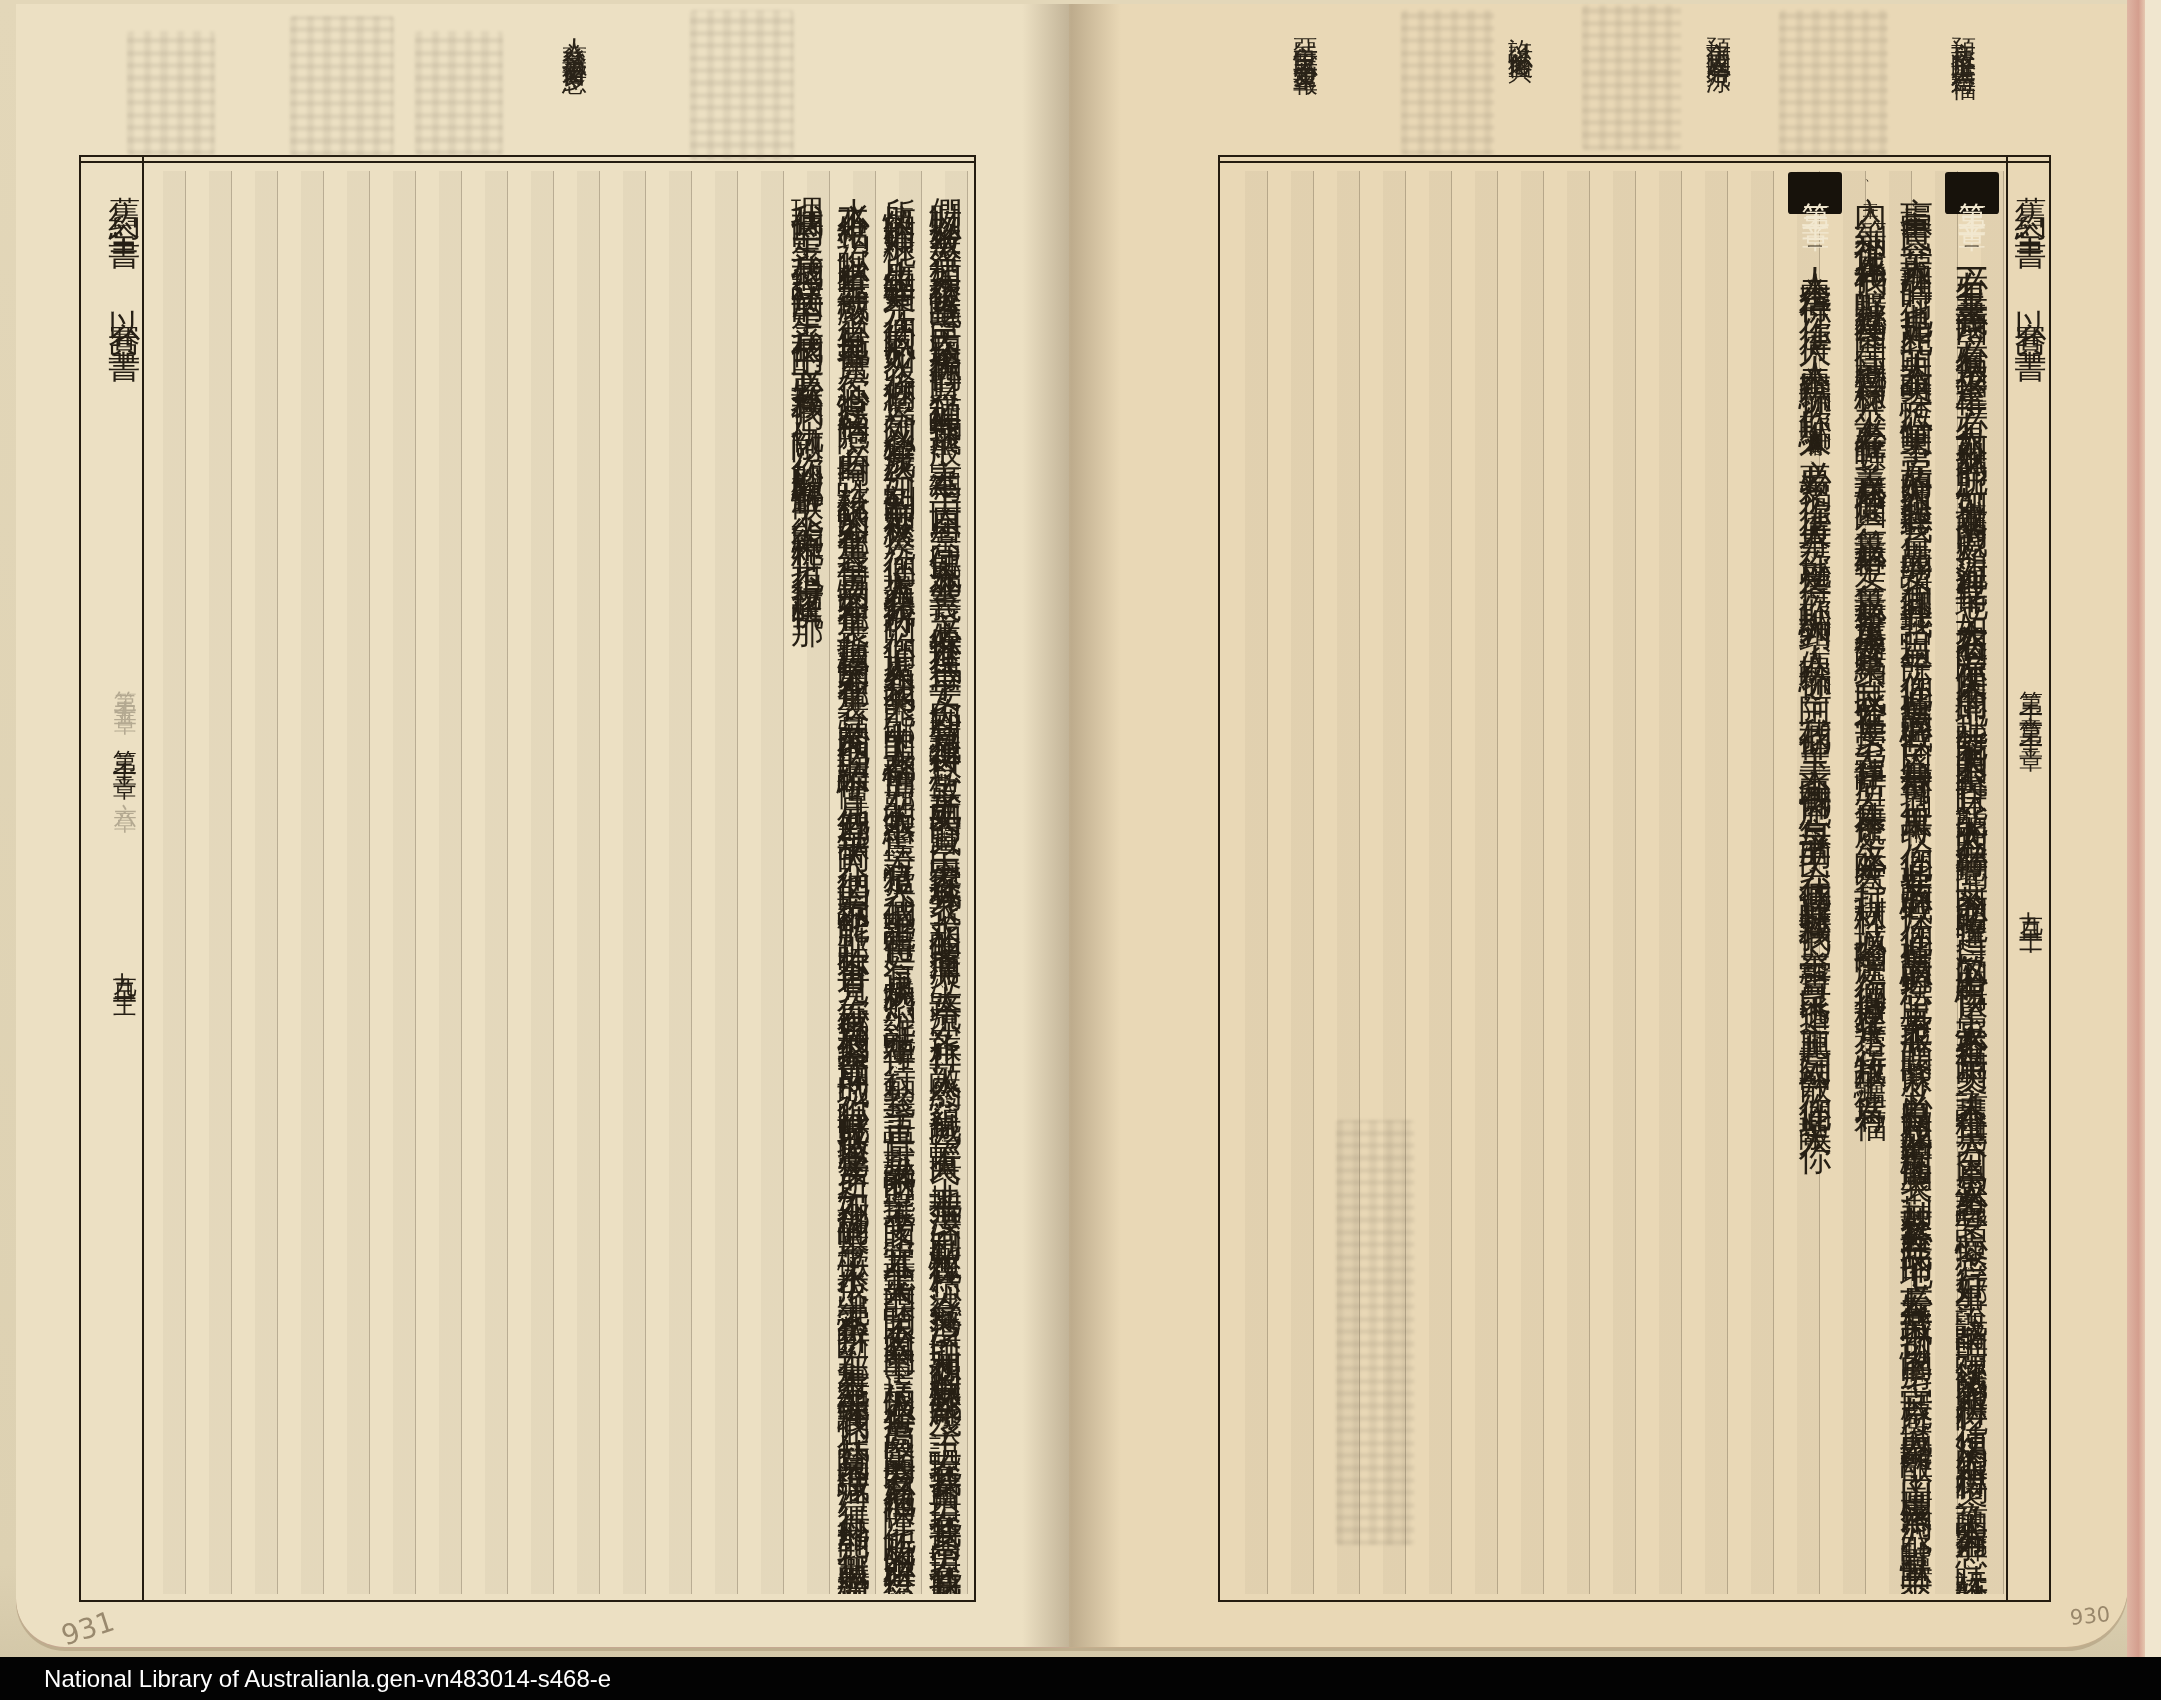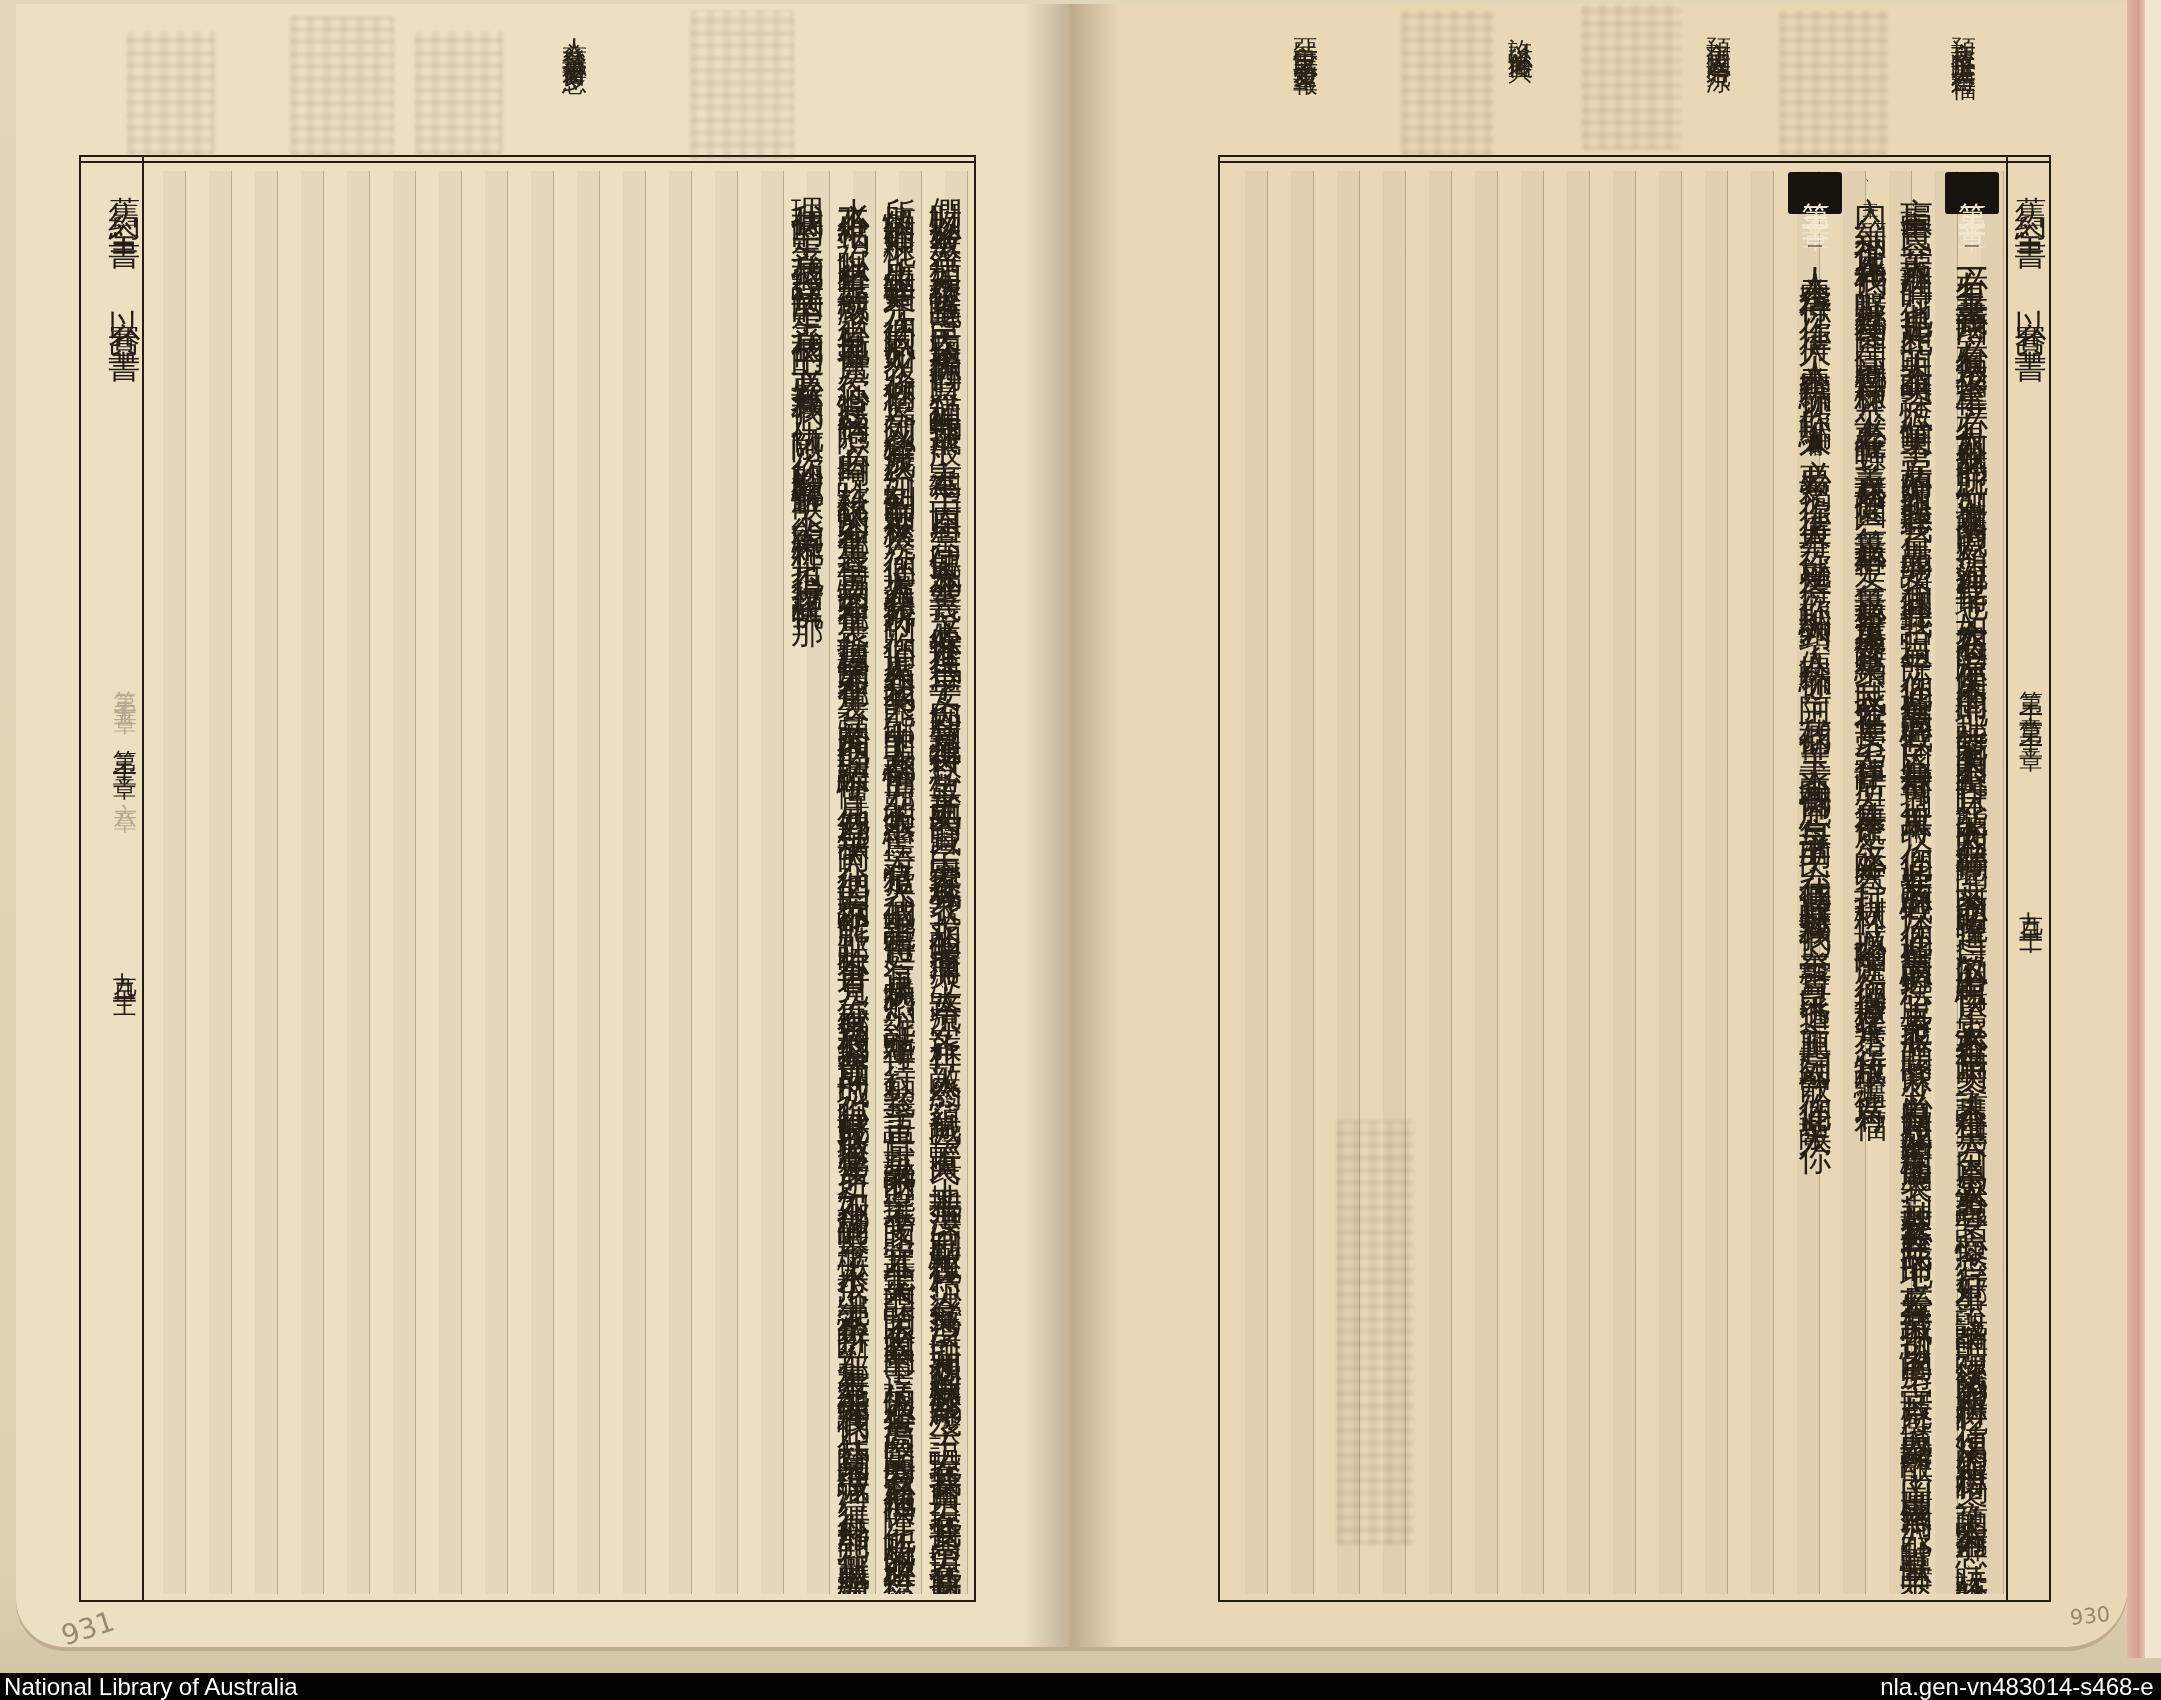--- a/index.html
+++ b/index.html
@@ -65,23 +65,23 @@
      background:
        repeating-linear-gradient(0deg, rgba(110,100,82,.22) 0 5.2px, rgba(0,0,0,0) 5.2px 12.4px),
        repeating-linear-gradient(90deg, rgba(110,100,82,.20) 0 7.3px, rgba(0,0,0,0) 7.3px 16.6px);}
 
   
   .pencil{position:absolute;font-family:"DejaVu Sans",sans-serif;color:rgba(125,108,82,.75);}
   .pencil-left{left:61px;top:1612px;font-size:28px;transform:rotate(-18deg);}
   .pencil-right{left:2070px;top:1604px;font-size:21px;transform:rotate(-6deg);}
 
   
-  .footerbar{position:absolute;left:0;right:0;bottom:0;height:28px;background:#030303;
-             display:flex;align-items:center;justify-content:space-between;
-             font-family:"Liberation Sans",sans-serif;color:#ffffff;font-size:24px;}
+  .footerbar{position:absolute;left:0;right:0;bottom:0;height:44px;background:#030303;
+             display:flex;align-items:center;justify-content:flex-start;
+             font-family:"Liberation Sans",sans-serif;color:#ffffff;font-size:24px;padding-left:40px;}
   .footerbar .fl{padding-left:4.1px;}
   .footerbar .fr{padding-right:7.3px;}
 </style>
 </head>
 <body>
 
 <div id="shot">
 
   <div class="page page-left">
     <div class="box box-left">

